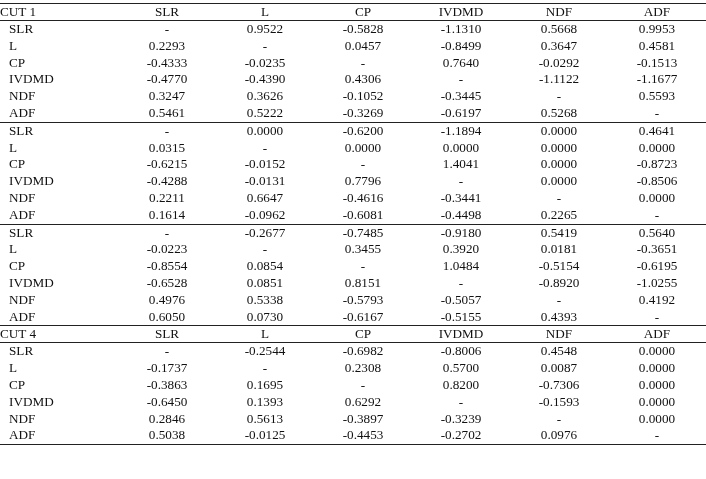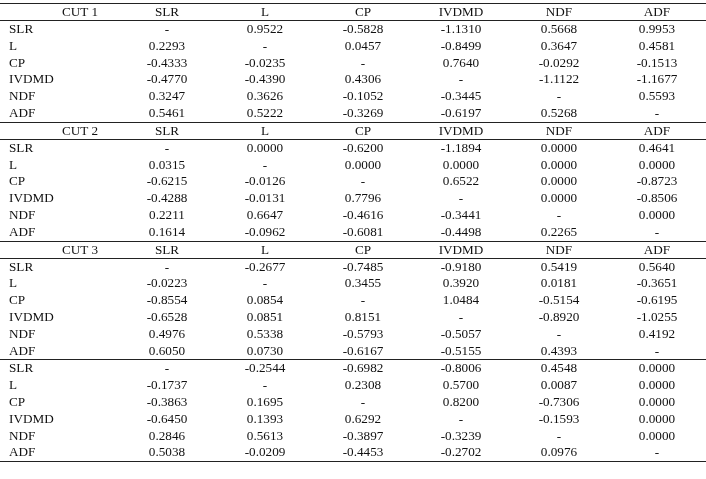--- a/index.html
+++ b/index.html
@@ -39,21 +39,21 @@
       white-space: nowrap;
       text-align: center;
     }
     table.corr tr.head td {
       border-top: 1px solid #222;
       border-bottom: 1px solid #222;
       height: 16px;
       line-height: 16px;
     }
     table.corr tr.head td.cut {
-      text-align: right;
+      text-align: left;
       padding-right: 20px;
     }
     table.corr td.rowlabel {
       text-align: left;
       padding-left: 9px;
     }
     table.corr tr.last td {
       border-bottom: 1px solid #222;
     }
     table.corr td.val {
@@ -131,29 +131,20 @@
         </tr>
         <tr class="last">
           <td class="rowlabel">ADF</td>
           <td class="val">0.5461</td>
           <td class="val">0.5222</td>
           <td class="val">-0.3269</td>
           <td class="val">-0.6197</td>
           <td class="val">0.5268</td>
           <td class="val">-</td>
         </tr>
-        <tr class="head">
-          <td class="cut">CUT 2</td>
-          <td>SLR</td>
-          <td>L</td>
-          <td>CP</td>
-          <td>IVDMD</td>
-          <td>NDF</td>
-          <td>ADF</td>
-        </tr>
         <tr>
           <td class="rowlabel">SLR</td>
           <td class="val">-</td>
           <td class="val">0.0000</td>
           <td class="val">-0.6200</td>
           <td class="val">-1.1894</td>
           <td class="val">0.0000</td>
           <td class="val">0.4641</td>
         </tr>
         <tr>
@@ -161,23 +152,23 @@
           <td class="val">0.0315</td>
           <td class="val">-</td>
           <td class="val">0.0000</td>
           <td class="val">0.0000</td>
           <td class="val">0.0000</td>
           <td class="val">0.0000</td>
         </tr>
         <tr>
           <td class="rowlabel">CP</td>
           <td class="val">-0.6215</td>
-          <td class="val">-0.0126</td>
-          <td class="val">-</td>
-          <td class="val">0.6522</td>
+          <td class="val">-0.0152</td>
+          <td class="val">-</td>
+          <td class="val">1.4041</td>
           <td class="val">0.0000</td>
           <td class="val">-0.8723</td>
         </tr>
         <tr>
           <td class="rowlabel">IVDMD</td>
           <td class="val">-0.4288</td>
           <td class="val">-0.0131</td>
           <td class="val">0.7796</td>
           <td class="val">-</td>
           <td class="val">0.0000</td>
@@ -194,29 +185,20 @@
         </tr>
         <tr class="last">
           <td class="rowlabel">ADF</td>
           <td class="val">0.1614</td>
           <td class="val">-0.0962</td>
           <td class="val">-0.6081</td>
           <td class="val">-0.4498</td>
           <td class="val">0.2265</td>
           <td class="val">-</td>
         </tr>
-        <tr class="head">
-          <td class="cut">CUT 3</td>
-          <td>SLR</td>
-          <td>L</td>
-          <td>CP</td>
-          <td>IVDMD</td>
-          <td>NDF</td>
-          <td>ADF</td>
-        </tr>
         <tr>
           <td class="rowlabel">SLR</td>
           <td class="val">-</td>
           <td class="val">-0.2677</td>
           <td class="val">-0.7485</td>
           <td class="val">-0.9180</td>
           <td class="val">0.5419</td>
           <td class="val">0.5640</td>
         </tr>
         <tr>
@@ -257,20 +239,29 @@
         </tr>
         <tr class="last">
           <td class="rowlabel">ADF</td>
           <td class="val">0.6050</td>
           <td class="val">0.0730</td>
           <td class="val">-0.6167</td>
           <td class="val">-0.5155</td>
           <td class="val">0.4393</td>
           <td class="val">-</td>
         </tr>
+        <tr class="head">
+          <td class="cut">CUT 4</td>
+          <td>SLR</td>
+          <td>L</td>
+          <td>CP</td>
+          <td>IVDMD</td>
+          <td>NDF</td>
+          <td>ADF</td>
+        </tr>
         <tr>
           <td class="rowlabel">SLR</td>
           <td class="val">-</td>
           <td class="val">-0.2544</td>
           <td class="val">-0.6982</td>
           <td class="val">-0.8006</td>
           <td class="val">0.4548</td>
           <td class="val">0.0000</td>
         </tr>
         <tr>
@@ -305,21 +296,21 @@
           <td class="val">0.2846</td>
           <td class="val">0.5613</td>
           <td class="val">-0.3897</td>
           <td class="val">-0.3239</td>
           <td class="val">-</td>
           <td class="val">0.0000</td>
         </tr>
         <tr class="last">
           <td class="rowlabel">ADF</td>
           <td class="val">0.5038</td>
-          <td class="val">-0.0209</td>
+          <td class="val">-0.0125</td>
           <td class="val">-0.4453</td>
           <td class="val">-0.2702</td>
           <td class="val">0.0976</td>
           <td class="val">-</td>
         </tr>
       </tbody>
   </table>
 </div>
 
 </body></html>

